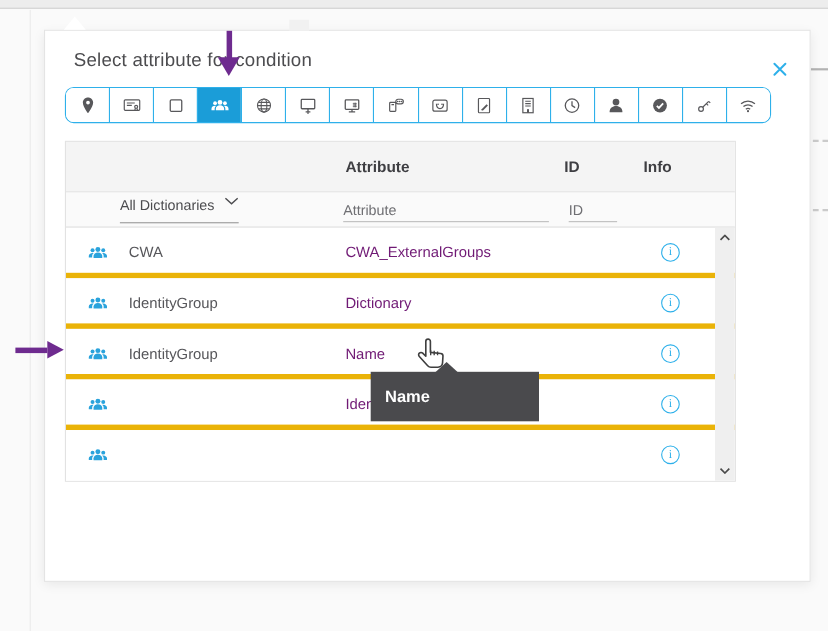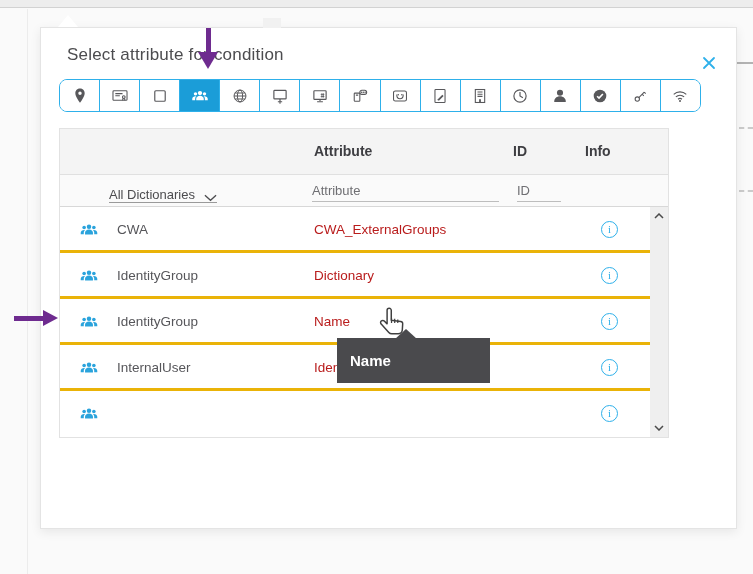--- a/index.html
+++ b/index.html
@@ -31,32 +31,32 @@
         border-left:1px solid var(--accent-blue); color:var(--icon-gray); cursor:pointer; background:#fff; }
   .tb:first-child { border-left:none; }
   .tb.sel { background:var(--selected-blue); color:#fff; }
   
   .table { position:absolute; left:18px; top:100px; width:610px; border:1px solid #e2e2e2; background:#fff; }
   .thead { height:46px; background:#f4f4f4; border-bottom:1px solid #e0e0e0; position:relative; }
   .th { position:absolute; top:0; line-height:45px; font-size:14px; font-weight:bold; color:#3e3e42; }
   .th.c1 { left:57px; } .th.c2 { left:254px; } .th.c3 { left:453px; } .th.c4 { left:525px; }
   .tfilter { height:32px; background:#fafafa; border-bottom:1px solid #d8d8d8; position:relative; }
   .select { position:absolute; left:49px; top:4px; width:108px; height:24px; border-bottom:1px solid #9a9a9a;
-            display:flex; align-items:flex-end; justify-content:space-between; font-size:13px; color:#4c4c4f; cursor:pointer; }
+            display:flex; align-items:flex-start; justify-content:space-between; font-size:13px; color:#4c4c4f; cursor:pointer; }
   .fin { position:absolute; top:5px; height:22px; border:none; border-bottom:1px solid #bdbdbd; background:transparent;
          font-size:13px; color:#4c4c4f; outline:none; font-family:inherit; }
   .fin::placeholder { color:#6f6f73; opacity:1; }
   .f-attr { left:252px; width:187px; }
   .f-id   { left:457px; width:44px; }
   .tbody { position:relative; height:230px; }
-  .row { height:46px; border-bottom:3px solid #eab308; position:relative; cursor:pointer; background:#fff; }
+  .row { height:46px; border-bottom:5px solid #eab308; position:relative; cursor:pointer; background:#fff; }
   .row.last { border-bottom:none; }
   .picon { position:absolute; left:20px; top:16px; }
   .cd { position:absolute; left:57px;  line-height:46px; font-size:13.5px; color:#56565a; }
-  .ca { position:absolute; left:254px; line-height:46px; font-size:13.5px; color:#b91c1c; }
+  .ca { position:absolute; left:254px; line-height:46px; font-size:13.5px; color:#701a75; }
   .infoi { position:absolute; left:541px; top:14px; width:17px; height:17px; border:1px solid var(--accent-blue);
            border-radius:50%; color:var(--accent-blue); font-size:11px; line-height:14px; text-align:center;
            cursor:pointer; font-family:"Liberation Serif", serif; }
   .scrollbar { position:absolute; right:0; top:0; width:18px; height:230px; background:#efefef;
                display:flex; flex-direction:column; justify-content:space-between; align-items:center;
                padding:6px 0; cursor:pointer; }
   
   .ad-shaft { position:absolute; left:206px; top:28px; width:5px; height:25px; background:var(--purple); z-index:6; }
   .ad-head  { position:absolute; left:198px; top:52px; width:0; height:0; z-index:6;
               border-left:10.5px solid transparent; border-right:10.5px solid transparent; border-top:17px solid var(--purple); }
@@ -257,21 +257,20 @@
       </div>
       <div class="row">
         <span class="picon"><svg width="18" height="14" viewBox="0 0 20 14" fill="#2aa3dc">
               <circle cx="4.6" cy="4.2" r="2"></circle>
               <circle cx="15.4" cy="4.2" r="2"></circle>
               <circle cx="10" cy="3.4" r="2.5"></circle>
               <path d="M10 6.4c-2.5 0-4.4 1.6-4.4 3.6v2h8.8v-2c0-2-1.9-3.6-4.4-3.6z"></path>
               <path d="M4.6 7c-2.1 0-3.8 1.4-3.8 3v1.6h3.4V10c0-1.2.6-2.2 1.5-3z"></path>
               <path d="M15.4 7c2.1 0 3.8 1.4 3.8 3v1.6h-3.4V10c0-1.2-.6-2.2-1.5-3z"></path>
             </svg></span>
-        <span class="cd">InternalUser</span>
         <span class="ca">IdentityGroup</span>
         <span class="infoi">i</span>
       </div>
       <div class="row last">
         <span class="picon"><svg width="18" height="14" viewBox="0 0 20 14" fill="#2aa3dc">
               <circle cx="4.6" cy="4.2" r="2"></circle>
               <circle cx="15.4" cy="4.2" r="2"></circle>
               <circle cx="10" cy="3.4" r="2.5"></circle>
               <path d="M10 6.4c-2.5 0-4.4 1.6-4.4 3.6v2h8.8v-2c0-2-1.9-3.6-4.4-3.6z"></path>
               <path d="M4.6 7c-2.1 0-3.8 1.4-3.8 3v1.6h3.4V10c0-1.2.6-2.2 1.5-3z"></path>

